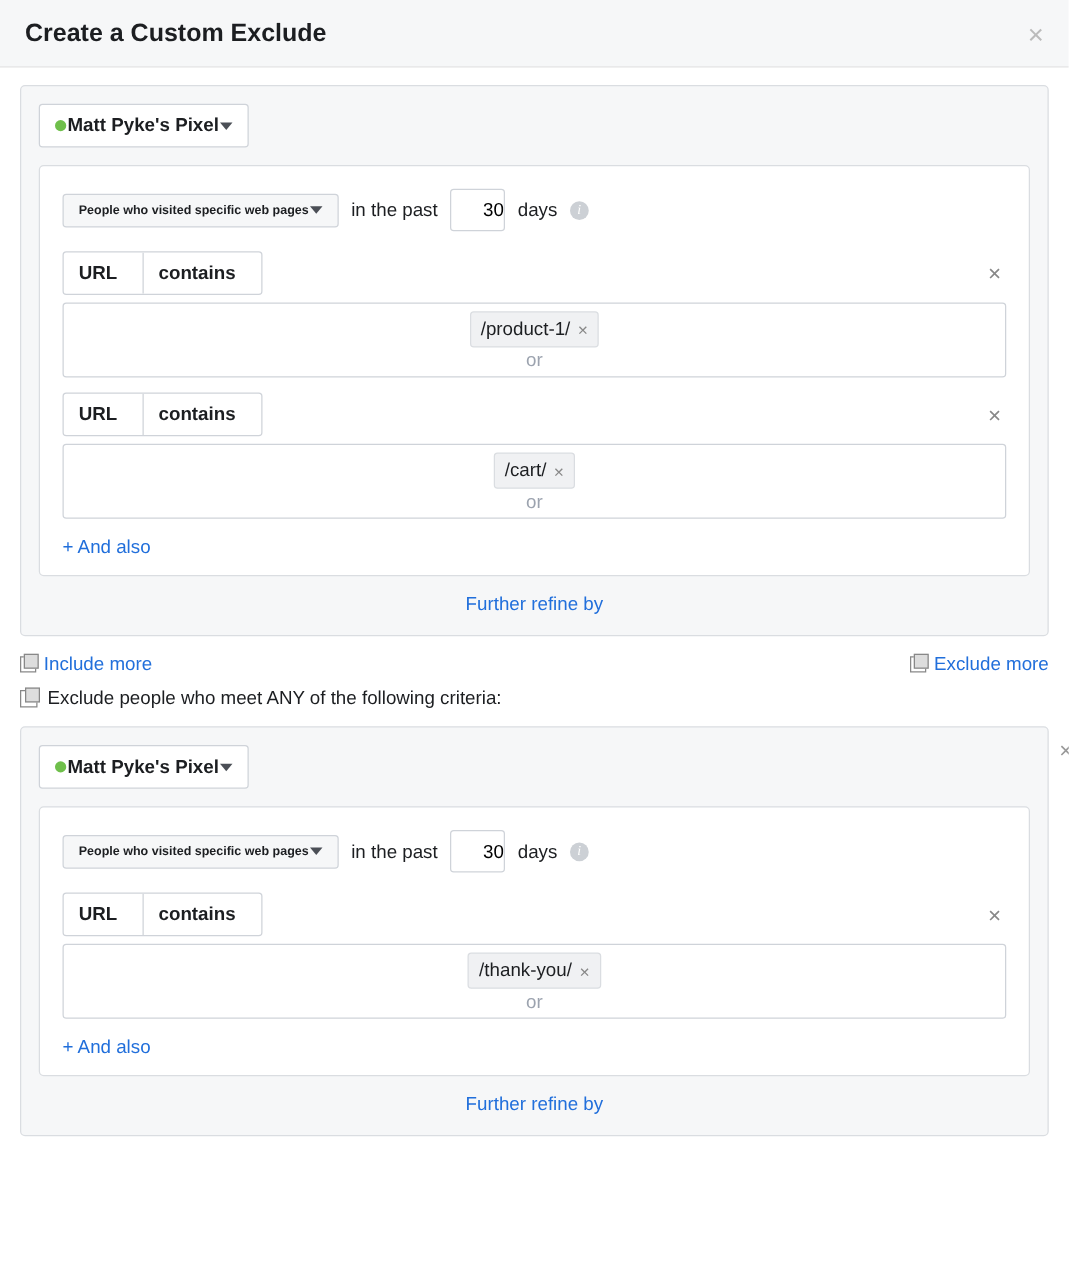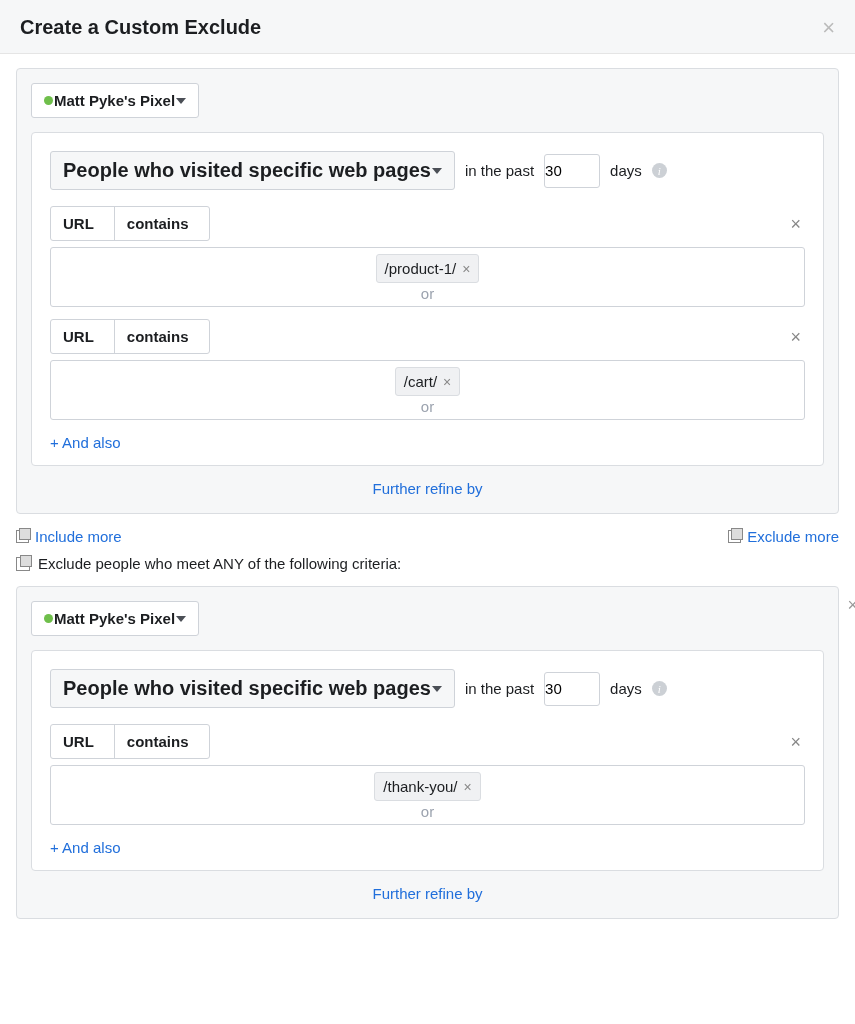--- a/index.html
+++ b/index.html
@@ -12,28 +12,28 @@
 .sq-icon { width: 14px; height: 14px; border: 1px solid #888; background: #a3cef0; display: inline-block; }
 .sq-icon.excl { background: #fff; position: relative; }
 .sq-icon.excl::after { content: ""; position: absolute; top: -3px; right: -3px; width: 10px; height: 10px; border: 1px solid #888; background: #ddd; }
 .sq-icon-sm { width: 13px; height: 13px; border: 1px solid #888; display: inline-block; position: relative; vertical-align: middle; }
 .sq-icon-sm::after { content: ""; position: absolute; inset: 3px; background: #666; }
 .criteria-text { font-size: 15px; color: #1c1e21; }
 .rule-box { background: #f6f7f8; border: 1px solid #dadde1; border-radius: 4px; padding: 14px 14px 16px 14px; position: relative; }
 .pixel-row { margin-bottom: 14px; }
 .dd { display: inline-flex; align-items: center; gap: 1px; background: #f6f7f8; border: 1px solid #cfd3d9; border-radius: 3px; padding: 8px 12px; cursor: pointer; font-size: 15px; font-weight: 600; }
 .dd.light { background: #fff; }
-.dd.small { font-weight: 600; font-size: 20px; padding: 7px 12px; }
+.dd.small { font-weight: 600; font-size: 10px; padding: 7px 12px; }
 .dd .caret { width: 0; height: 0; border-left: 5px solid transparent; border-right: 5px solid transparent; border-top: 6px solid #4b4f56; }
 .status-dot { width: 9px; height: 9px; border-radius: 50%; background: #6fbf4b; display: inline-block; }
 .inner-panel { background: #fff; border: 1px solid #dadde1; border-radius: 4px; padding: 18px 18px 14px 18px; }
 .row { display: flex; align-items: center; gap: 10px; flex-wrap: wrap; }
 .row.top { margin-bottom: 16px; }
 .txt { font-size: 15px; color: #1c1e21; }
-.days-input { width: 56px; height: 34px; border: 1px solid #cfd3d9; border-radius: 3px; text-align: left; font-size: 15px; }
+.days-input { width: 44px; height: 34px; border: 1px solid #cfd3d9; border-radius: 3px; text-align: right; font-size: 15px; }
 .info-icon { width: 15px; height: 15px; border-radius: 50%; background: #ccd0d5; color: #fff; font-size: 11px; font-style: italic; font-family: Georgia, serif; display: inline-flex; align-items: center; justify-content: center; cursor: help; }
 .url-block { position: relative; margin-bottom: 12px; }
 .dual-dd { display: inline-flex; border: 1px solid #cfd3d9; border-radius: 3px; overflow: hidden; background: #fff; text-align: center; }
 .dual-dd .part { display: inline-flex; align-items: center; gap: 8px; padding: 8px 12px; font-size: 15px; font-weight: 600; cursor: pointer; }
 .dual-dd .sep { width: 1px; background: #cfd3d9; }
 .remove-x { position: absolute; right: 4px; top: 8px; font-size: 18px; color: #888; cursor: pointer; }
 .tag-input-row { display: flex; align-items: center; border: 1px solid #cfd3d9; border-radius: 3px; background: #fff; padding: 4px; margin-top: 6px; min-height: 44px; flex-direction: column; }
 .tag { display: inline-flex; align-items: center; gap: 6px; background: #f0f1f3; border: 1px solid #dadde1; border-radius: 3px; padding: 5px 8px; margin: 2px; cursor: default; font-size: 15px; }
 .tag .x { color: #888; font-size: 14px; cursor: pointer; }
 .or-hint { color: #9ca3af; padding: 0 8px; font-size: 15px; }

